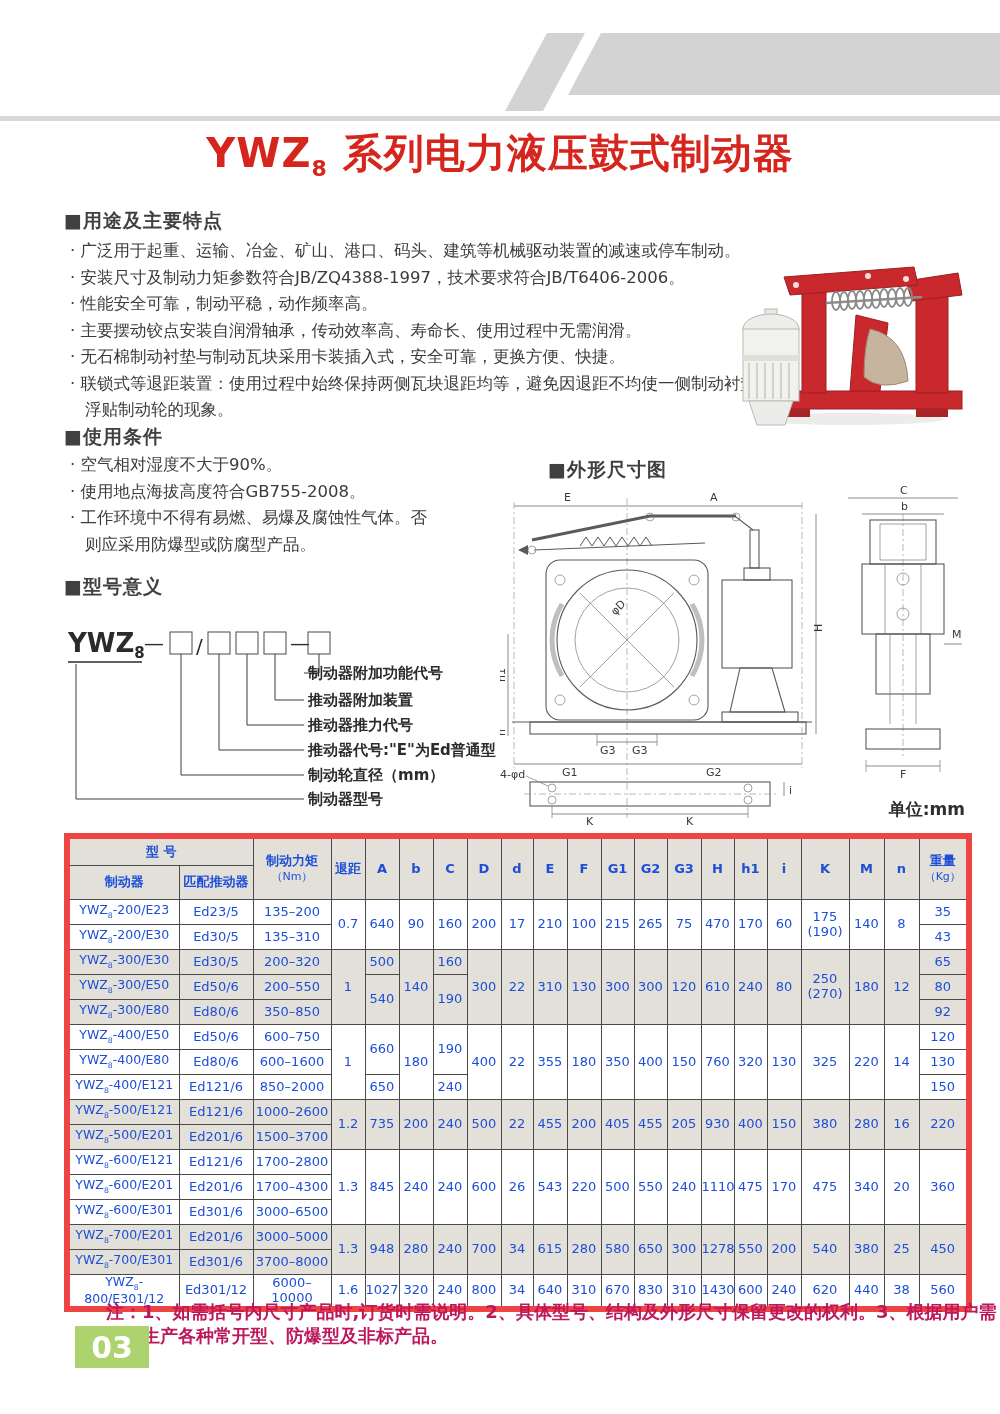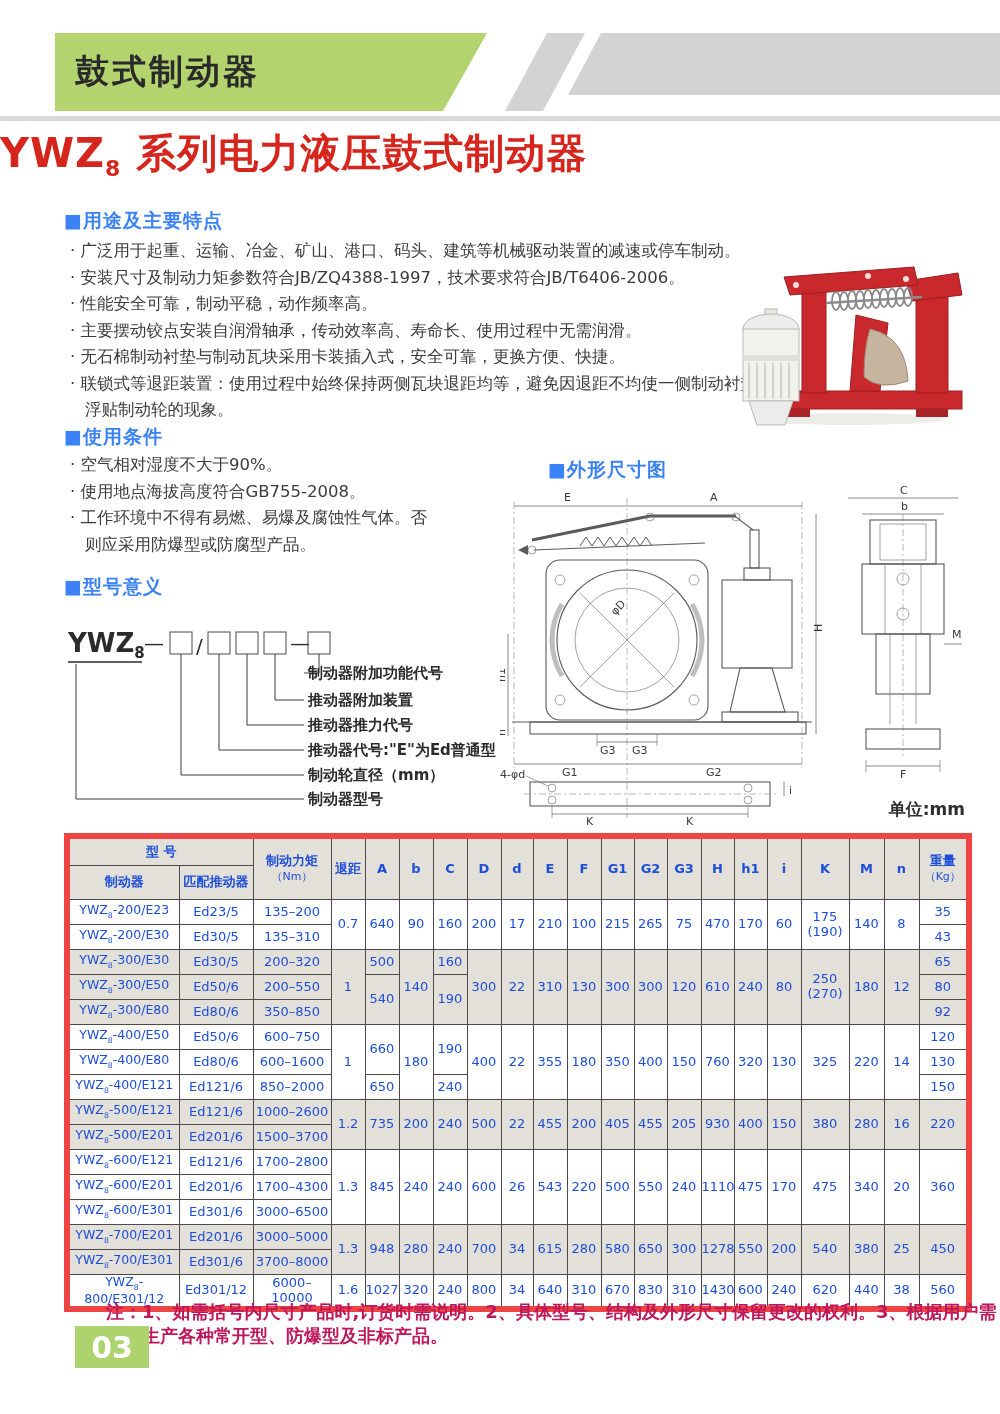--- a/index.html
+++ b/index.html
@@ -11,26 +11,26 @@
               clip-path:polygon(0 0,100% 0,calc(100% - 44px) 100%,0 100%);
               display:flex;align-items:center;}
   .band-green span{font-size:34px;font-weight:bold;color:#2a2a2a;letter-spacing:3px;padding-left:20px;}
   .band-stripe{position:absolute;left:505px;top:33px;width:80px;height:78px;background:#d3d3d3;
                clip-path:polygon(42px 0,80px 0,38px 100%,0 100%);}
   .band-gray{position:absolute;left:568px;top:33px;width:432px;height:62px;background:#d3d3d3;
              clip-path:polygon(33px 0,100% 0,100% 100%,0 100%);}
   .header-rule{position:absolute;left:0;top:116px;width:1000px;height:5px;background:#d9d9d9;}
 
   
-  .main-title{position:absolute;left:0;top:126px;width:100%;margin:0;text-align:left;
+  .main-title{position:absolute;left:0;top:126px;width:100%;margin:0;text-align:center;
               font-size:40px;font-weight:bold;color:#d6251d;letter-spacing:1px;}
   .main-title sub{font-size:22px;}
 
   
-  .sec-h{position:absolute;margin:0;font-size:19px;font-weight:bold;color:#3b82f6;letter-spacing:1px;}
+  .sec-h{position:absolute;margin:0;font-size:19px;font-weight:bold;color:#404040;letter-spacing:1px;}
   #h-features{left:64px;top:208px;}
   #h-conditions{left:64px;top:424px;}
   #h-model{left:64px;top:574px;}
   #h-drawing{left:548px;top:457px;}
 
   
   .blist{position:absolute;margin:0;padding:0;list-style:none;font-size:16.5px;color:#3b3b3b;}
   .blist li{padding-left:15px;text-indent:-15px;line-height:26.5px;}
   .blist li::before{content:"· ";}
   #features-list{left:70px;top:238px;width:700px;}
@@ -72,23 +72,20 @@
   .foot-note{position:absolute;left:64px;top:1300px;width:895px;font-size:18px;
              font-weight:bold;color:#be185d;margin-left:42px;}
   .page-num{position:absolute;left:75px;top:1326px;width:74px;height:42px;background:#add36f;
             color:#fff;font-size:30px;font-weight:bold;display:flex;align-items:center;justify-content:center;}
 </style>
 </head>
 <body>
 
 <div class="page">
 
-  <div class="band-green">
-    <span>鼓式制动器</span>
-  </div>
   <div class="band-stripe"></div>
   <div class="band-gray"></div>
   <div class="header-rule"></div>
 
   <h1 class="main-title"><span>YWZ</span><sub>8</sub><span> 系列电力液压鼓式制动器</span></h1>
 
   <h2 class="sec-h" id="h-features">■用途及主要特点</h2>
   <ul class="blist" id="features-list">
     <li>广泛用于起重、运输、冶金、矿山、港口、码头、建筑等机械驱动装置的减速或停车制动。</li>
     <li>安装尺寸及制动力矩参数符合JB/ZQ4388-1997，技术要求符合JB/T6406-2006。</li>

